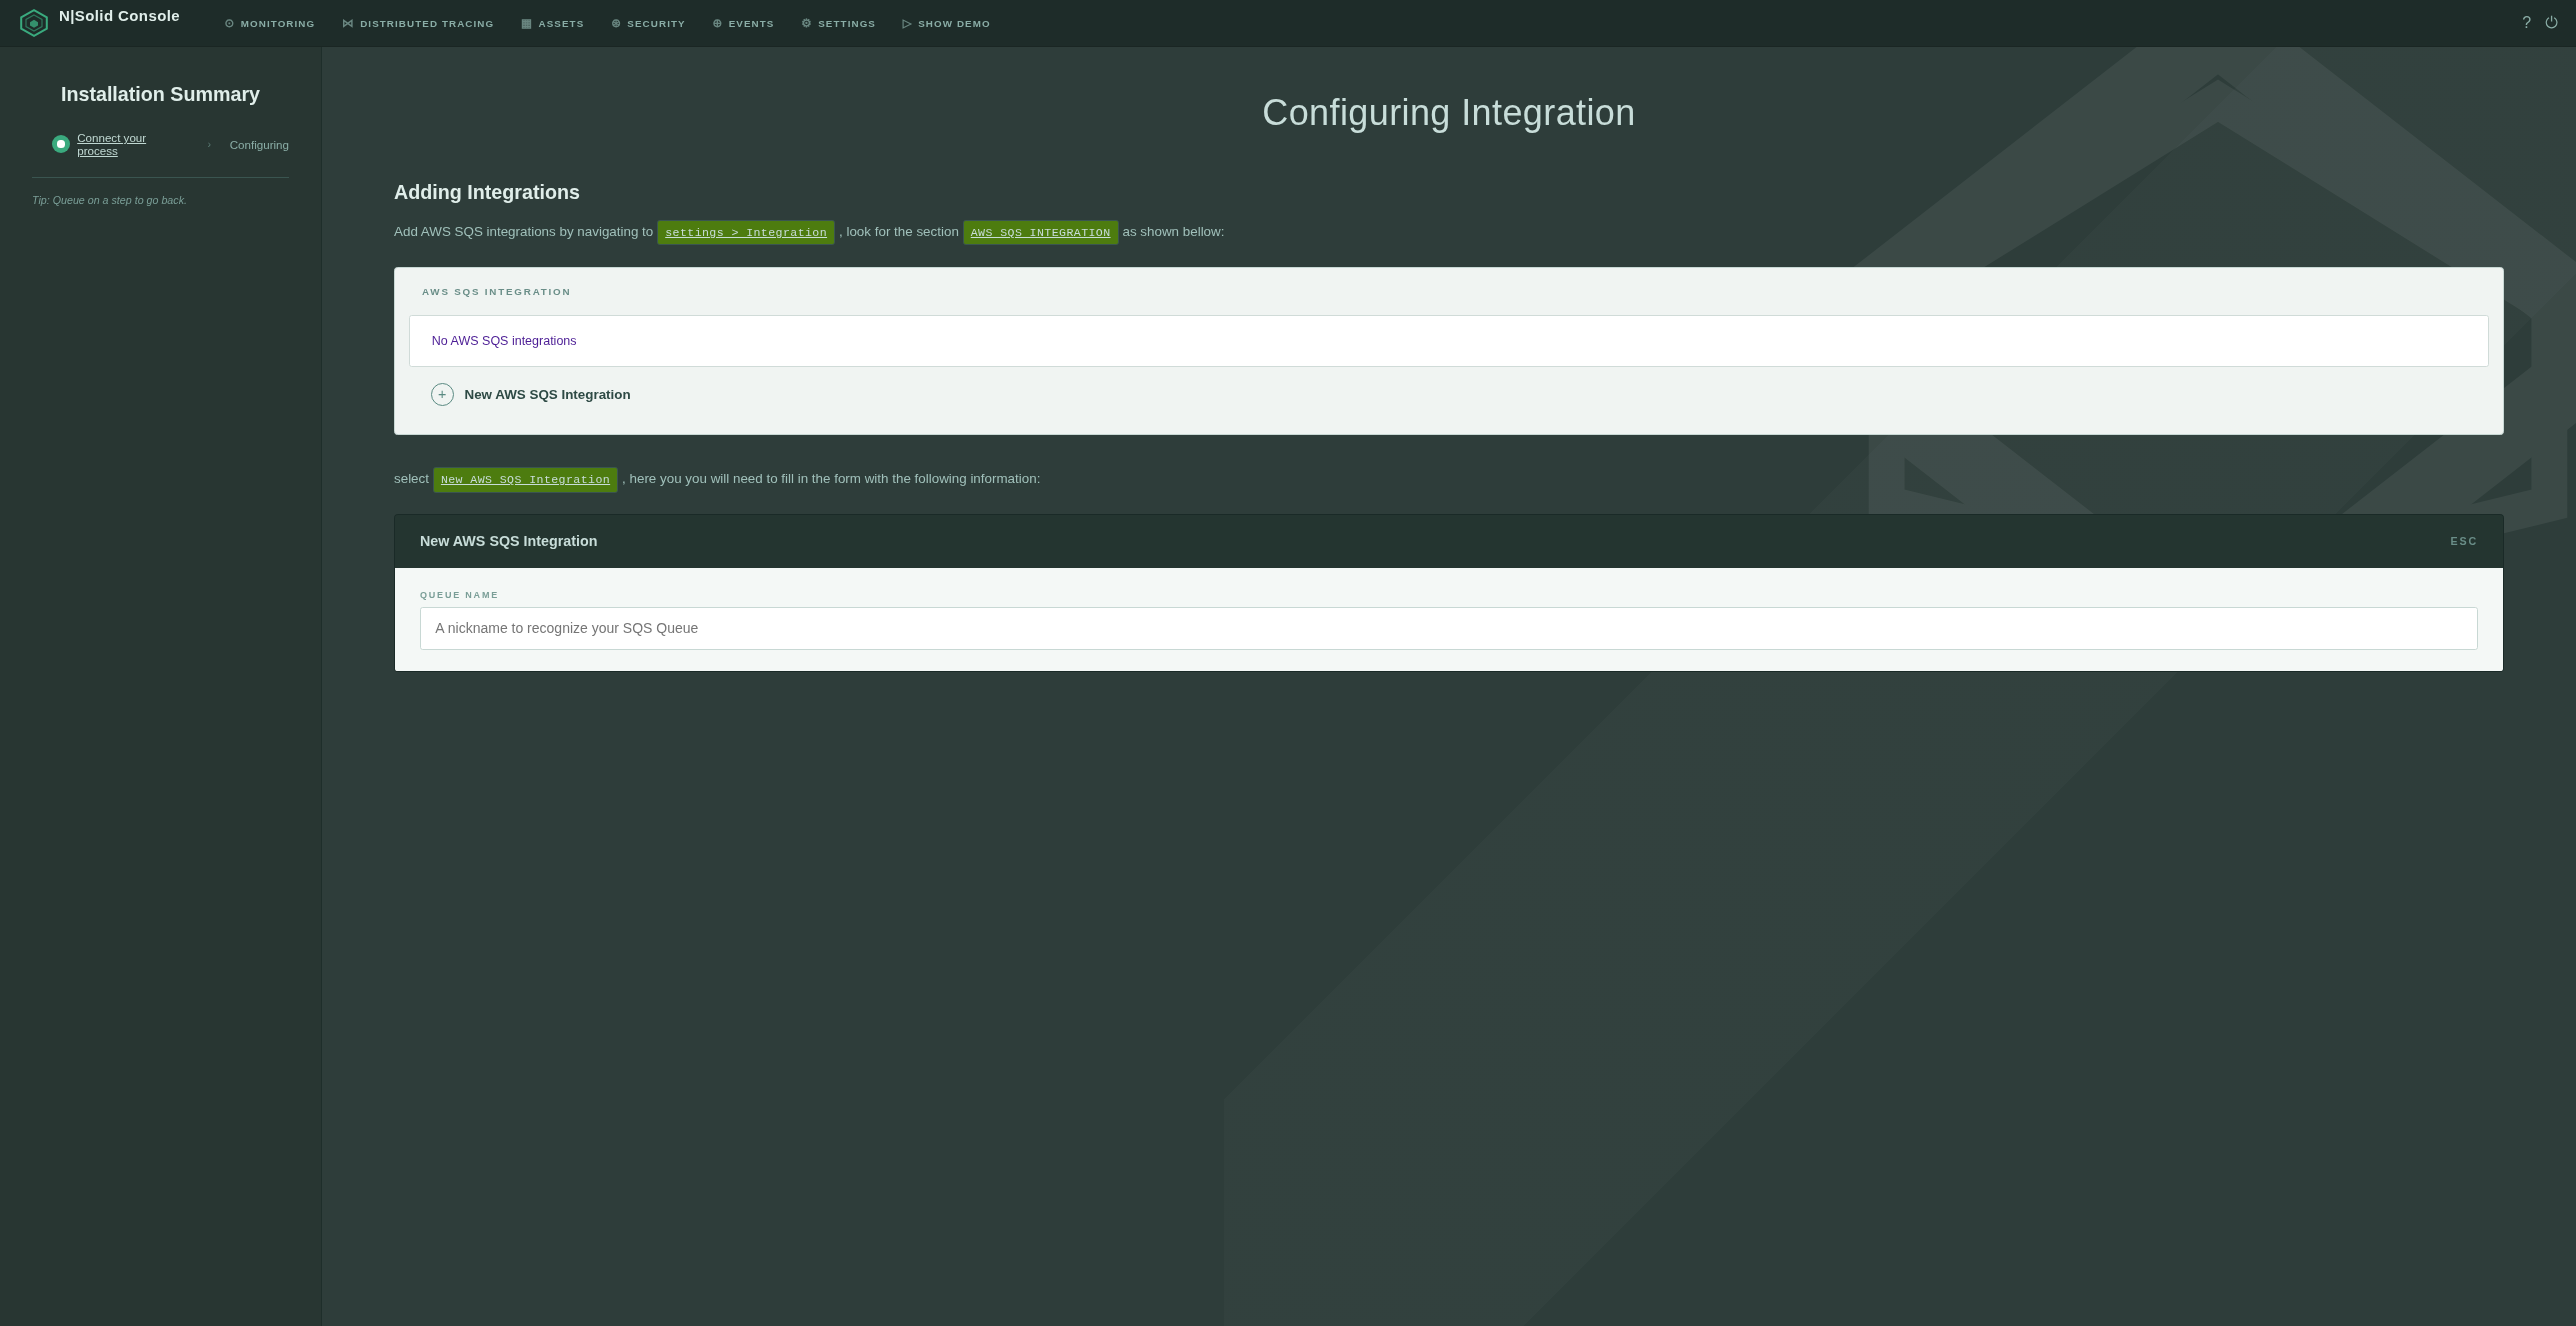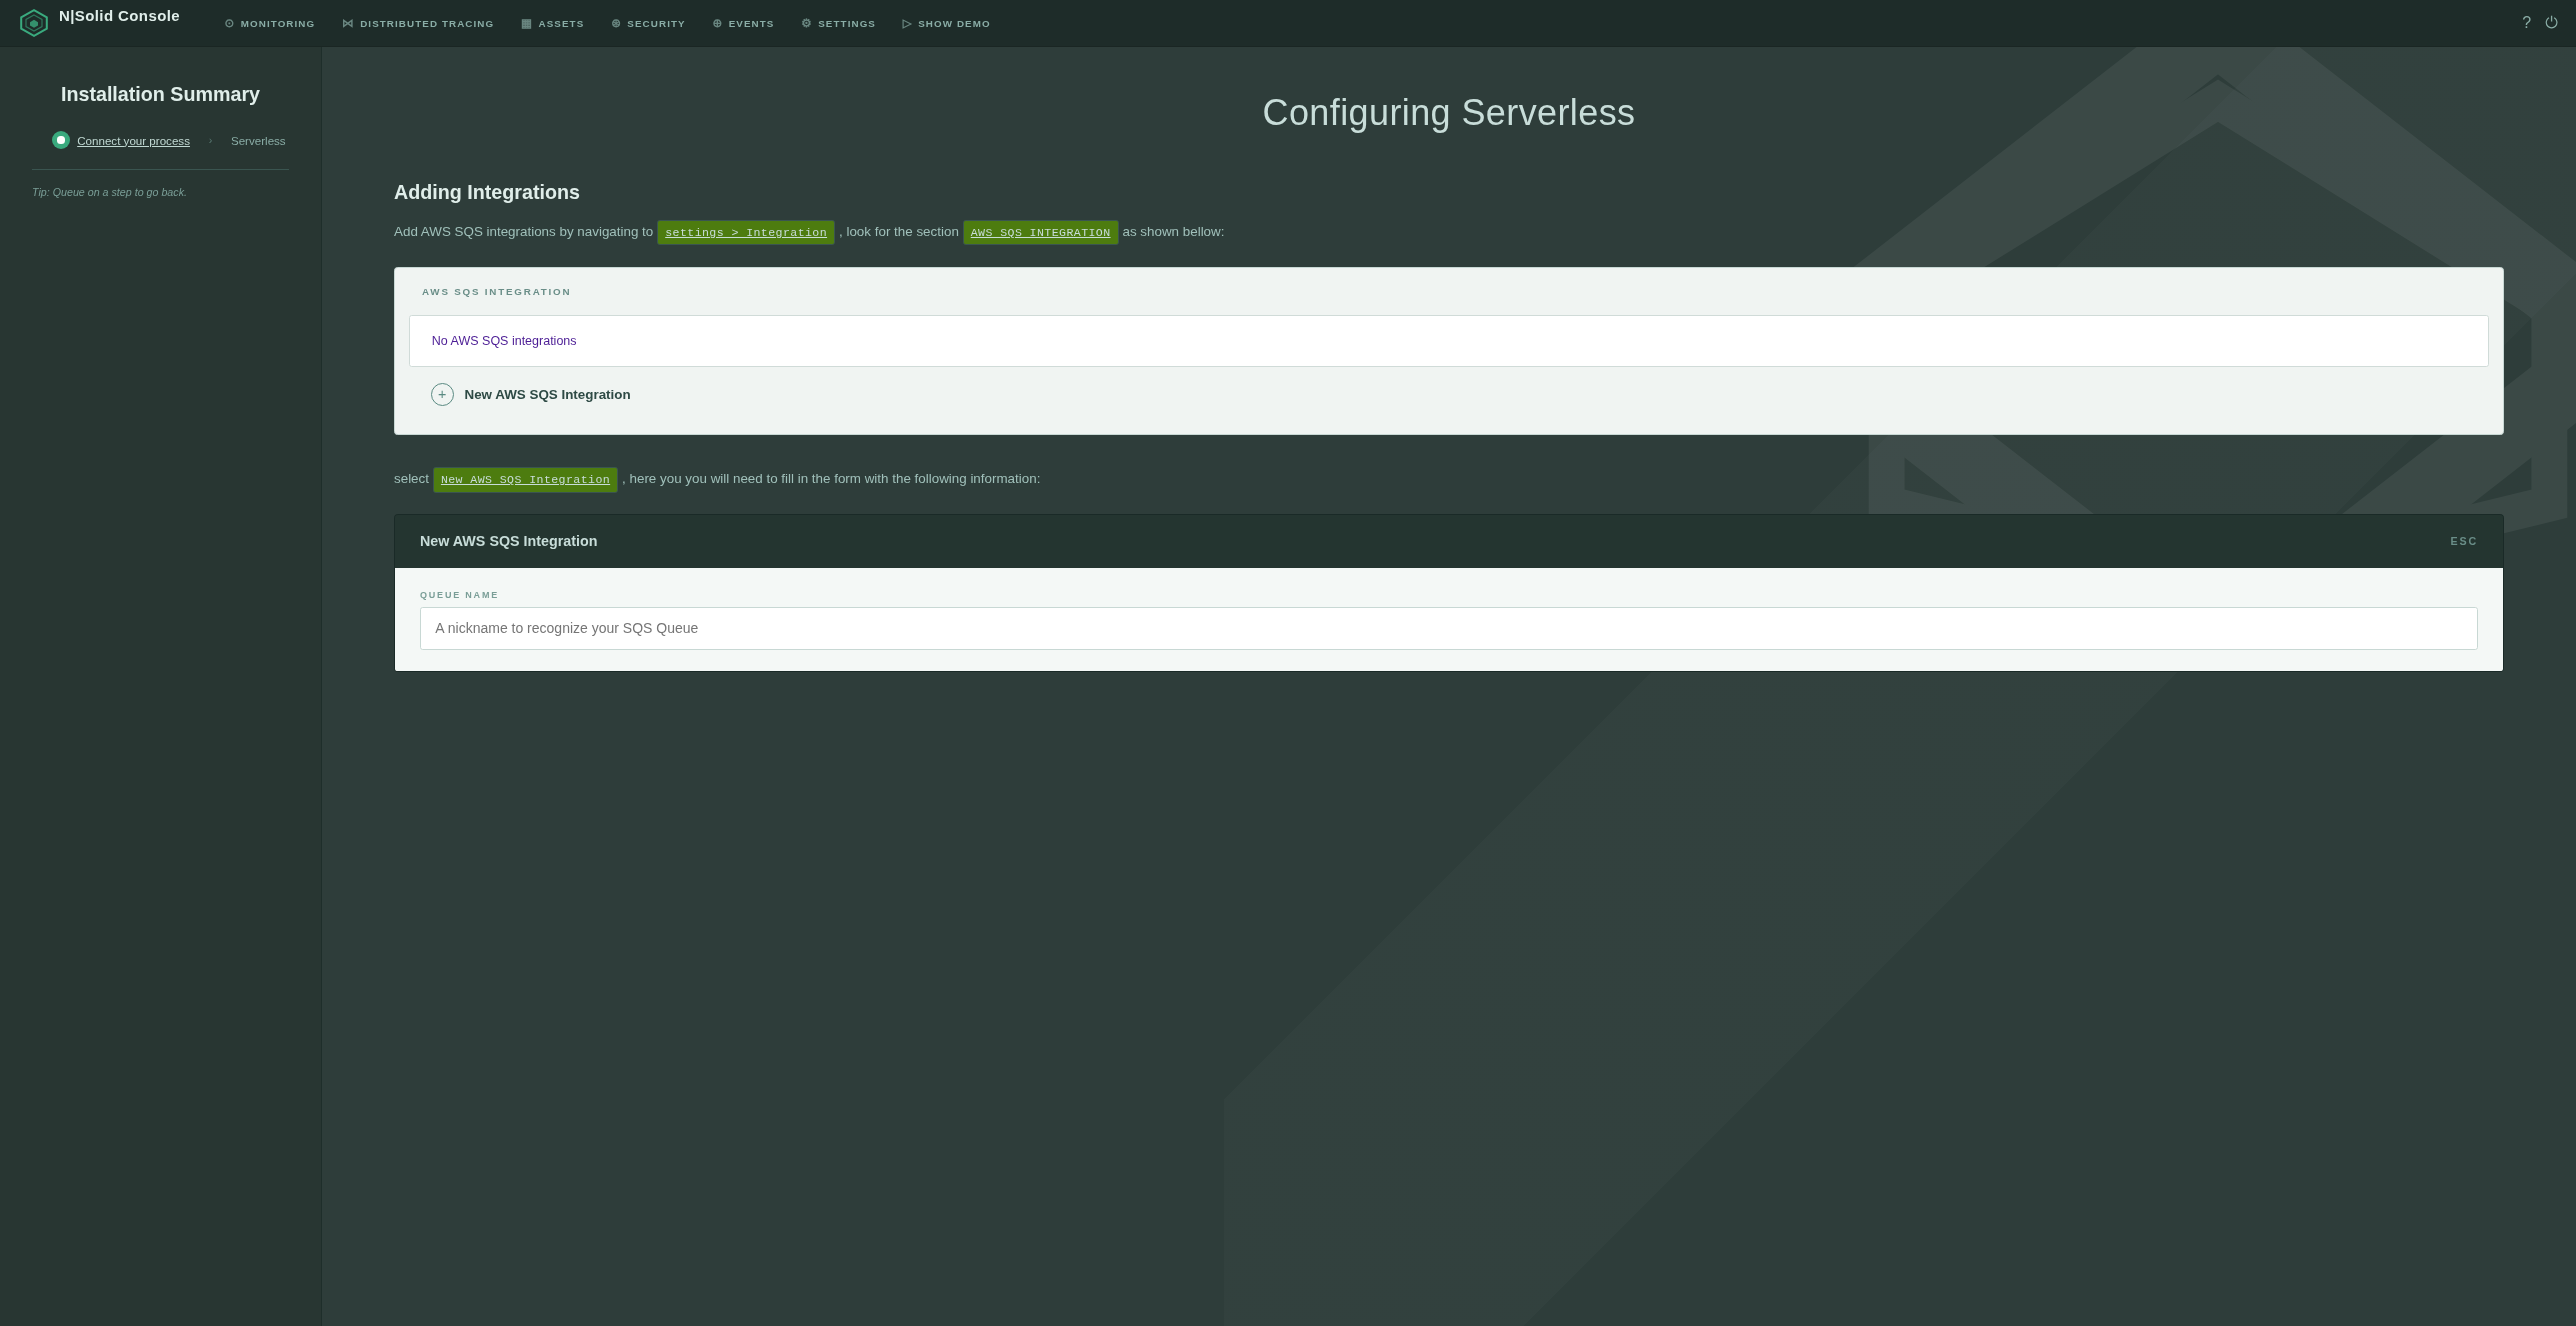--- a/index.html
+++ b/index.html
@@ -383,36 +383,36 @@
     <div class="sidebar-title">Installation Summary</div>
     <div class="sidebar-steps">
       <div class="sidebar-step">
         <div class="step-dot">
           <div class="step-dot-inner"></div>
         </div>
         <span class="step-label">Connect your process</span>
       </div>
       <span class="step-separator">›</span>
       <div class="sidebar-step">
-        <span class="step-label-inactive">Serverless</span>
+        <span class="step-label-inactive">Configuring</span>
       </div>
     </div>
     <hr class="sidebar-divider">
     <div class="sidebar-tip">Tip: Queue on a step to go back.</div>
   </aside>
 
   <main class="content">
     <div class="bg-triangles">
       <svg width="806" height="627" viewBox="0 0 900 700">
         <polygon points="450,0 900,350 450,700 0,350" fill="none" stroke="white" stroke-width="80"></polygon>
         <polygon points="450,80 820,310 820,530 450,620 80,530 80,310" fill="none" stroke="white" stroke-width="40"></polygon>
       </svg>
     </div>
     <div class="content-inner">
-      <h1 class="page-title">Configuring Serverless</h1>
+      <h1 class="page-title">Configuring Integration</h1>
 
       <h2 class="section-title">Adding Integrations</h2>
 
       <p class="section-text">
         <span>Add AWS SQS integrations by navigating to</span>
         <span class="inline-code">settings &gt; Integration</span>
         <span>, look for the section</span>
         <span class="inline-code">AWS SQS INTEGRATION</span>
         <span>as shown bellow:</span>
       </p>

